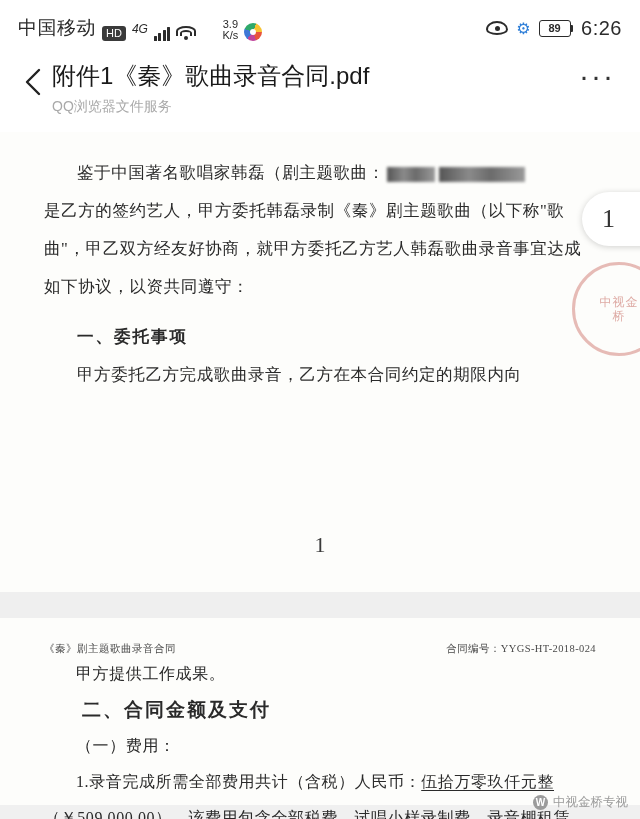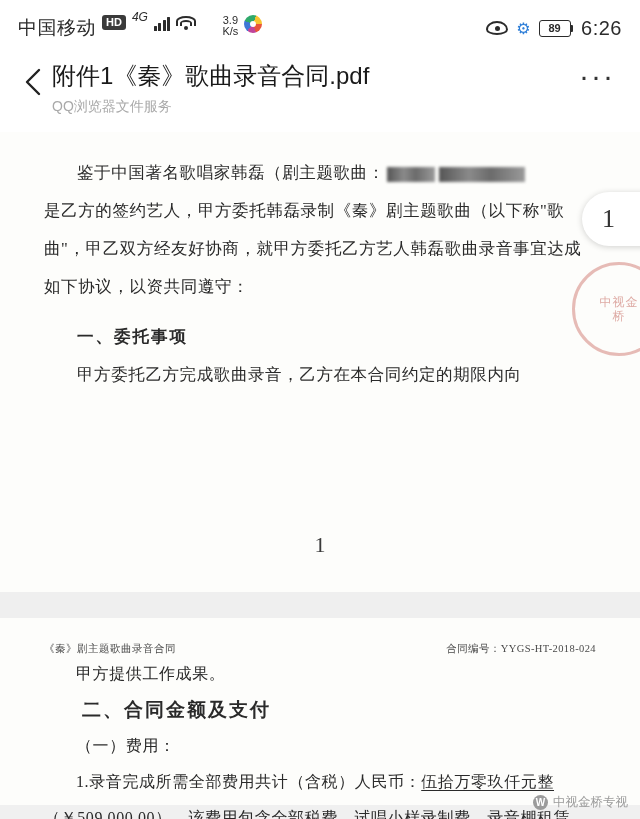--- a/index.html
+++ b/index.html
@@ -16,27 +16,27 @@
   }
 
   
   .statusbar {
     height: 56px;
     display: flex;
     align-items: center;
     padding: 0 18px;
     background: #ffffff;
   }
-  .sb-left { display: flex; align-items: flex-start; gap: 6px; }
+  .sb-left { display: flex; align-items: flex-end; gap: 6px; }
   .sb-right { display: flex; align-items: center; gap: 8px; margin-left: auto; }
   .carrier {
     font-size: 19px; color: #2b2b2b; letter-spacing: 0.5px;
   }
   .badge-hd {
-    background: #3a3a3a; color: #fff; font-size: 11px; font-weight: bold;
+    background: #3a3a3a; color: #fff; font-size: 11px; font-weight: normal;
     padding: 1px 4px; border-radius: 3px; line-height: 13px;
   }
   .net-4g { font-size: 12px; color: #2b2b2b; position: relative; top: -5px; font-style: italic; }
   .bars {
     display: inline-flex; align-items: flex-end; gap: 1.5px; height: 16px;
   }
   .bars i { display: block; width: 3px; background: #2b2b2b; border-radius: 0.5px; }
   .bars i:nth-child(1) { height: 5px; }
   .bars i:nth-child(2) { height: 8px; }
   .bars i:nth-child(3) { height: 11px; }

